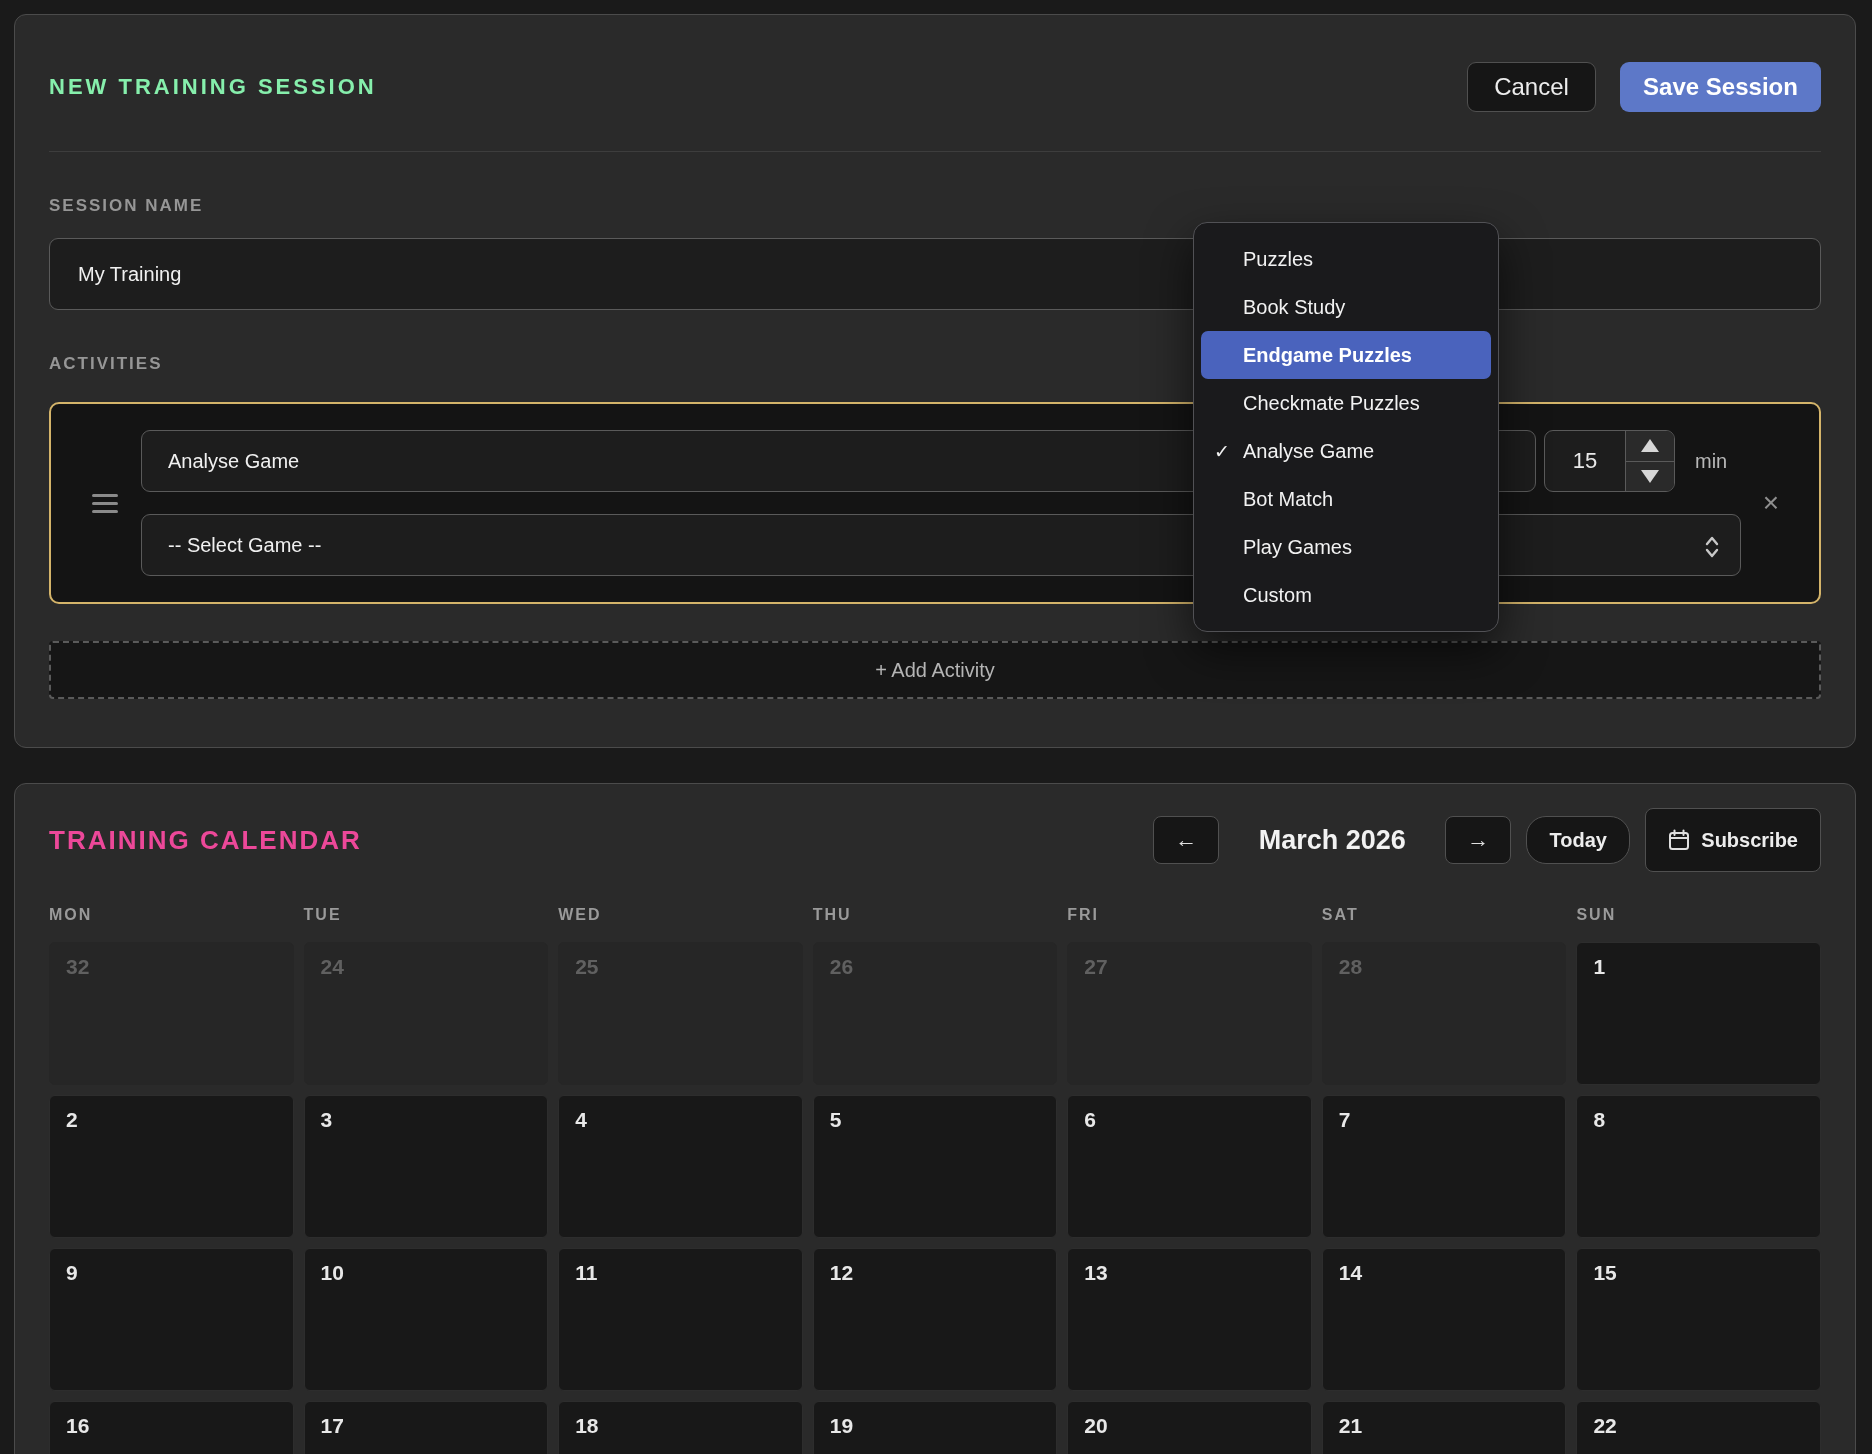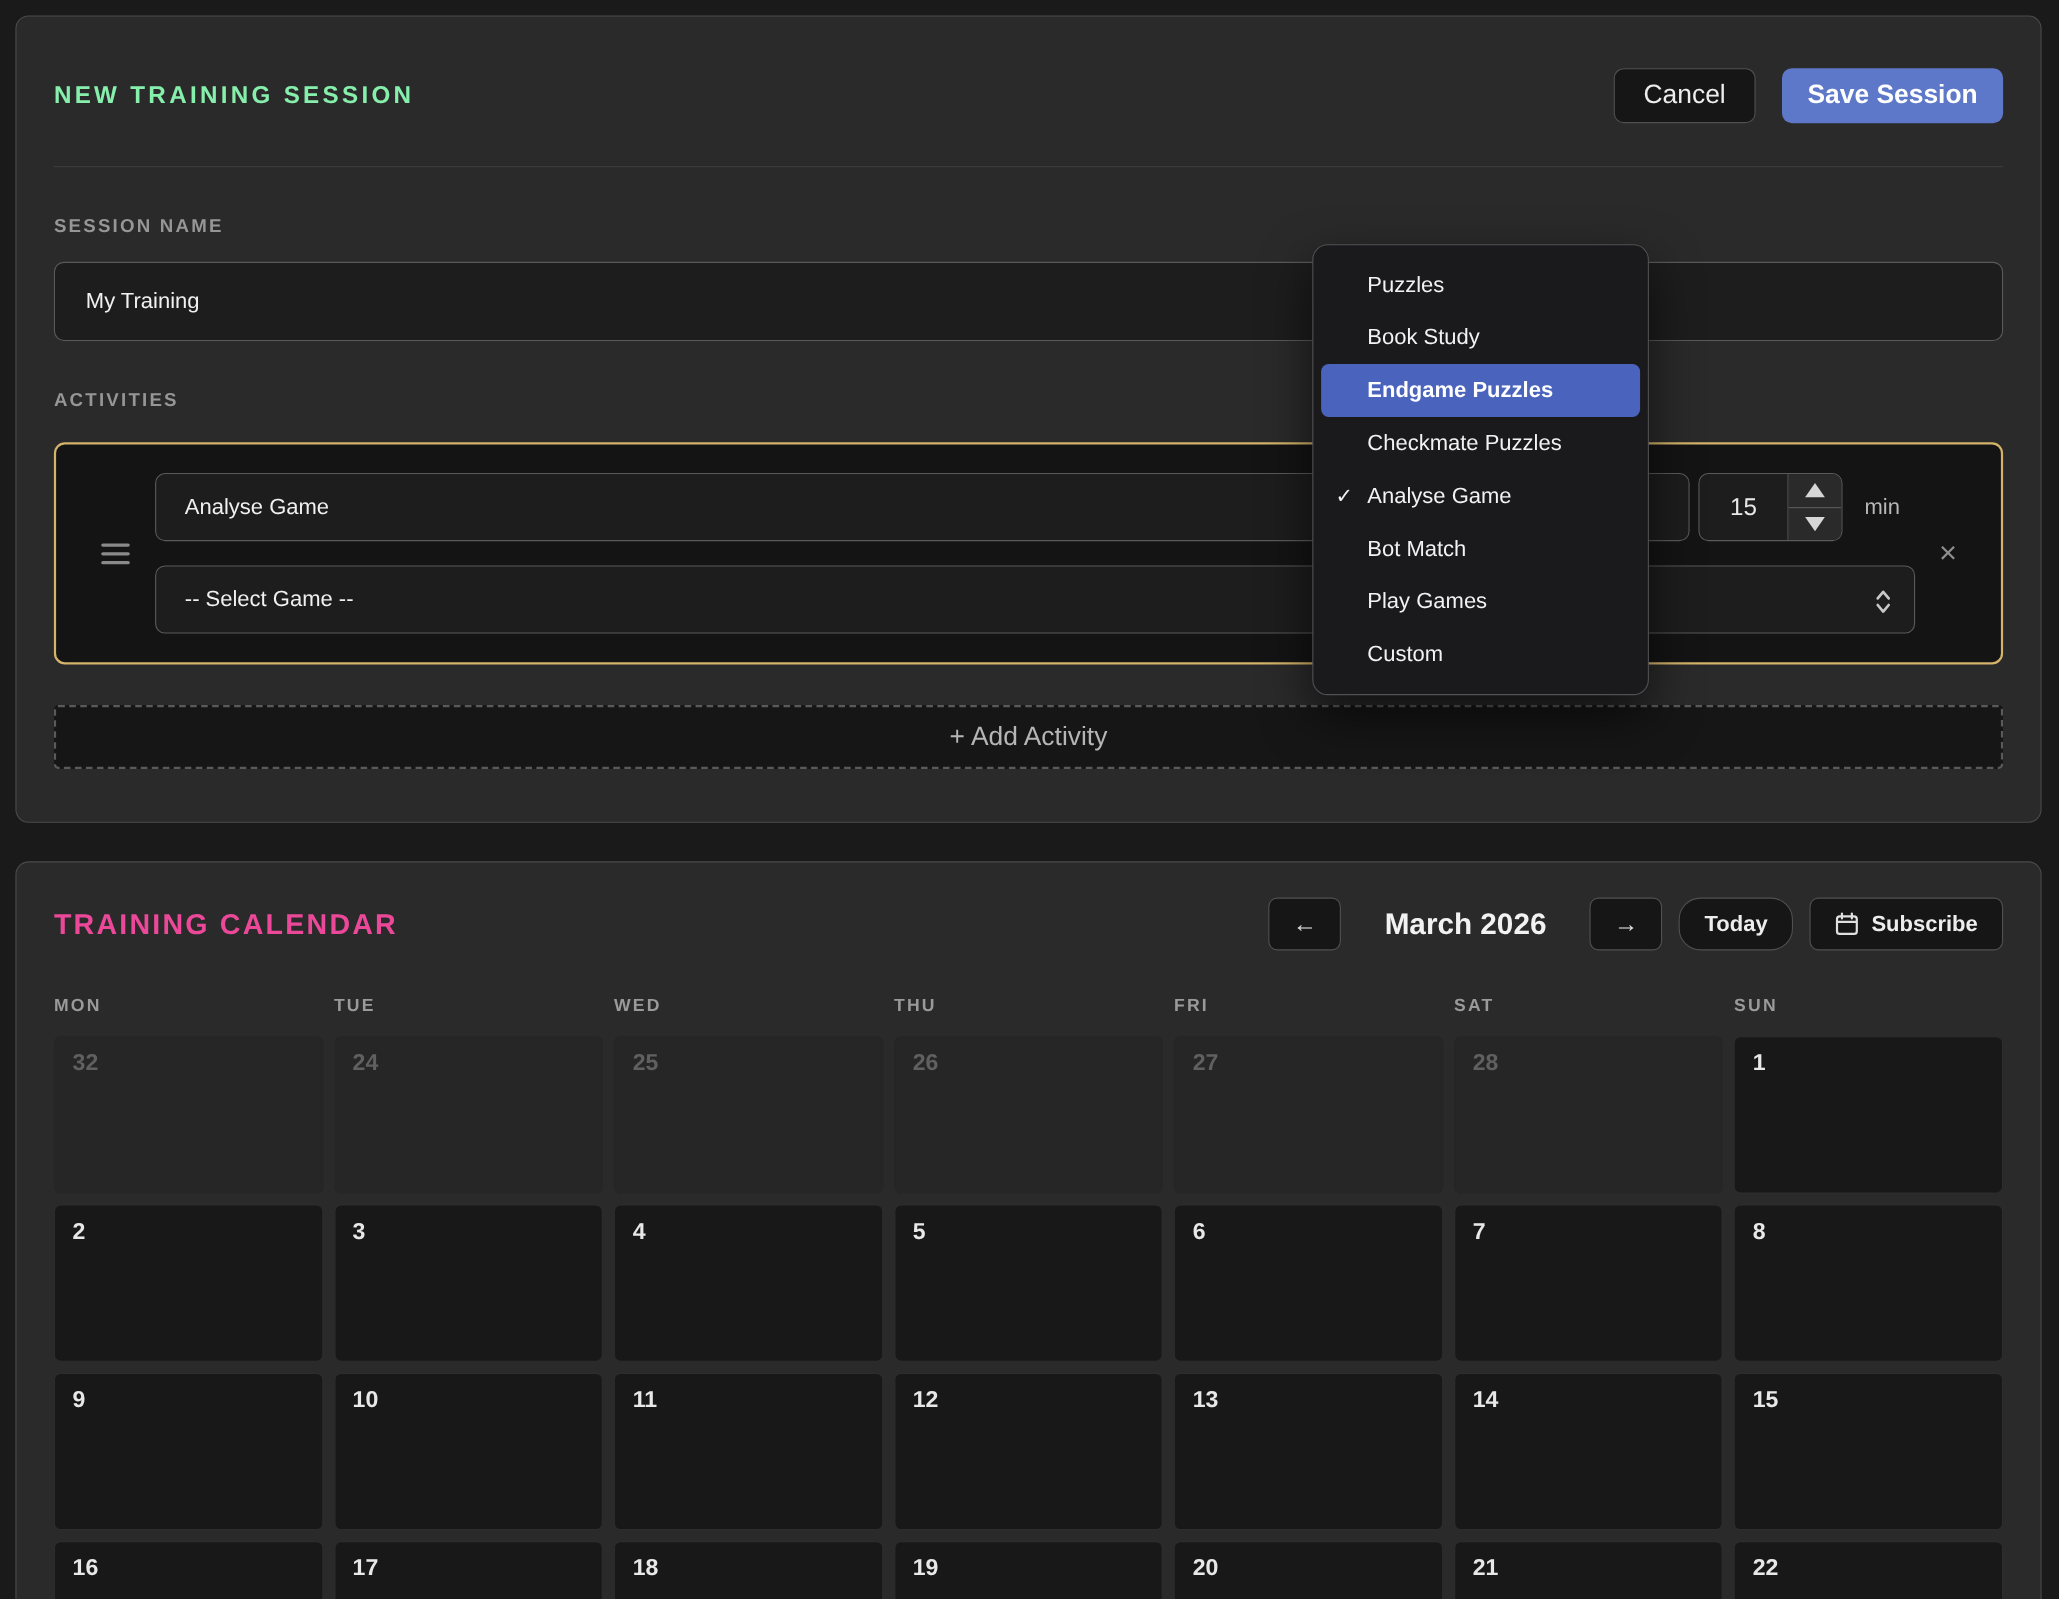--- a/index.html
+++ b/index.html
@@ -93,21 +93,21 @@
   .tri-down { width: 0; height: 0; border-left: 9px solid transparent; border-right: 9px solid transparent; border-top: 13px solid #d6d6d6; }
   .dur-unit { flex: none; width: 58px; padding-left: 12px; font-size: 20px; color: #b8b8b8; }
   .remove-activity {
     flex: none; width: 60px; text-align: center; font-size: 28px; color: #8f8f8f;
     background: none; border: none; cursor: pointer; font-family: inherit;
   }
 
   .add-activity {
     margin-top: 37px; width: 100%; height: 58px;
     background: #161616; border: 2px dashed #5a5a5a; border-radius: 4px;
-    color: #b5b5b5; font-size: 24px; cursor: pointer; font-family: inherit;
+    color: #b5b5b5; font-size: 20px; cursor: pointer; font-family: inherit;
   }
 
   
   .dropdown-menu {
     position: absolute; left: 1193px; top: 222px; width: 306px;
     background: #1a1a1c; border: 1px solid #515155; border-radius: 14px;
     padding: 12px 0; z-index: 100;
     box-shadow: 0 18px 45px rgba(0,0,0,0.6);
   }
   .menu-item {
@@ -129,21 +129,21 @@
     border-radius: 8px; color: #e0e0e0; font-size: 22px; cursor: pointer; font-family: inherit;
     display: flex; align-items: center; justify-content: center;
   }
   .month-label { width: 226px; text-align: center; font-size: 27px; font-weight: bold; color: #f2f2f2; }
   .today-btn {
     margin-left: 15px; width: 104px; height: 48px; background: #161616;
     border: 1.5px solid #505050; border-radius: 20px; color: #ededed; font-size: 20px;
     font-weight: bold; cursor: pointer; font-family: inherit;
   }
   .subscribe-btn {
-    margin-left: 15px; height: 48px; padding: 0 22px; background: #161616;
+    margin-left: 15px; height: 64px; padding: 0 22px; background: #161616;
     border: 1.5px solid #505050; border-radius: 8px; color: #ededed; font-size: 20px;
     font-weight: bold; cursor: pointer; font-family: inherit;
     display: flex; align-items: center; gap: 11px;
   }
   .weekday-row {
     margin-top: 42px; display: grid; grid-template-columns: repeat(7, 1fr); gap: 10px;
   }
   .weekday {
     font-size: 16px; font-weight: bold; letter-spacing: 2px; color: #9a9a9a;
   }

